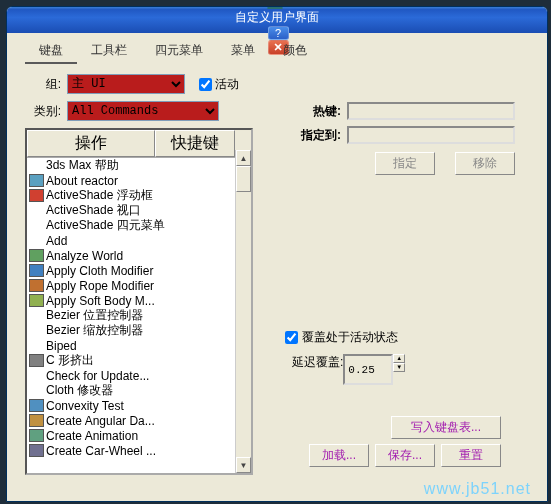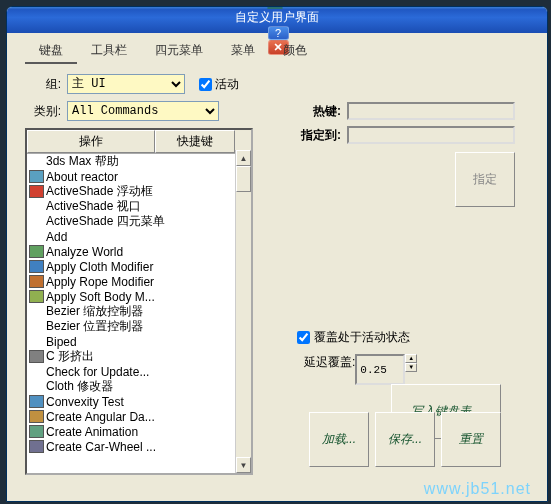--- a/index.html
+++ b/index.html
@@ -12,41 +12,41 @@
 .tbtn.help { background: linear-gradient(#4a8eea,#2b60c8); }
 .tbtn.close { background: linear-gradient(#e87050,#c84028); font-weight: bold;}
 .tabs { display: flex; padding: 6px 0 0 18px; font-size: 12px; }
 .tab { padding: 3px 14px; border-bottom: 2px solid transparent; color: #333; cursor: pointer; }
 .tab.active { border-bottom: 2px solid #5a5a5a; background:#ece9d8; font-weight: normal; }
 .body { padding: 10px 18px 6px 18px; display: flex; gap: 20px; }
 .left { width: 240px; }
 .right { width: 230px; position: relative; }
 .row { display: flex; align-items: center; margin-bottom: 7px; font-size: 12px; }
 .row label { width: 36px; text-align: right; margin-right: 6px; }
-select { font-family: "Courier New", monospace; font-size: 12px; height: 20px; background: #fef9c3; border: 1px solid #7f9db9; }
+select { font-family: "Courier New", monospace; font-size: 12px; height: 20px; background: #b91c1c; border: 1px solid #7f9db9; }
 .sel-group { width: 118px; }
 .sel-cat { width: 152px; }
 .chk { margin-left: 14px; margin-right: 3px; }
 .listbox { width: 228px; height: 347px; border: 2px inset #aaa; background: #fff; position: relative; }
 .listhead { display: flex; background: #ece9d8; border-bottom: 1px solid #aaa; }
-.listhead div { border: 1px solid #fff; border-right-color:#888; border-bottom-color:#888; font-size: 12px; padding: 2px 0; text-align: center; }
+.listhead div { border: 1px solid #fff; border-right-color:#888; border-bottom-color:#888; font-size: 16px; padding: 2px 0; text-align: center; }
 .listitems { overflow: hidden; }
 .li { display: flex; align-items: center; font-family: "Courier New", monospace; font-size: 12px; height: 15px; padding-left: 2px; white-space: nowrap; }
 .li .ic { width: 15px; height: 13px; margin-right: 2px; flex-shrink: 0; }
 .scrollbar { position: absolute; right: 0; top: 20px; bottom: 0; width: 16px; background: #ece9d8; border-left:1px solid #ccc; }
 .sb-btn { height: 16px; background: #ece9d8; border: 1px solid #fff; border-right-color:#888; border-bottom-color:#888; display:flex; align-items:center; justify-content:center; font-size:8px; color:#444;}
 .sb-thumb { position: absolute; top: 16px; height: 26px; left:0; right:0; background: #ece9d8; border: 1px solid #fff; border-right-color:#888; border-bottom-color:#888; }
 .sb-btn.bot{position:absolute;bottom:0;left:0;right:0;}
 .rlbl { display:flex; align-items:center; font-size:12px; margin-bottom:6px; }
 .rlbl label { width: 56px; text-align: right; margin-right:6px; font-weight: bold;}
 .txtfield { height: 18px; flex:1; border: 2px inset #ddd; background:#ece9d8; }
 .btnrow { display:flex; gap:20px; justify-content:flex-end; margin-top:8px; }
-.btn { font-size:12px; padding: 18px 12px; min-width:60px; background:#ece9d8; border:1px solid #888; border-top-color:#fff; border-left-color:#fff; color:#888;}
-.btn.enabled{color:#14532d;font-style:italic;}
-.overwrite { position:absolute; bottom: 90px; left: 12px; font-size:12px; }
+.btn { font-size:12px; padding: 2px 12px; min-width:60px; background:#ece9d8; border:1px solid #888; border-top-color:#fff; border-left-color:#fff; color:#888;}
+.btn.enabled{color:#a21caf;}
+.overwrite { position:absolute; bottom: 90px; left: 0; font-size:12px; }
 .overwrite .orow{display:flex;align-items:center;margin-bottom:8px;}
 .delay{display:flex;align-items:flex-start;margin-left:7px;}
 .spin{height:31px; width:50px; border:2px inset #ddd; background:#ece9d8; font-family:"Courier New",monospace; font-size:11px; padding:0 3px;}
 .spinbtns{display:flex;flex-direction:column;}
 .spinbtns div{width:12px;height:9px;border:1px solid #888;border-top-color:#fff;border-left-color:#fff;background:#ece9d8;font-size:6px;line-height:6px;text-align:center;}
 .footer{position:absolute;bottom:36px;right:14px;}
 .footer2{position:absolute;bottom:8px;left:0;right:0;display:flex;justify-content:flex-end;gap:6px;padding-right:14px;margin-top:28px;}
 .watermark{position:absolute;bottom:6px;right:20px;color:#7dd3fc;font-size:16px;font-family:Arial;letter-spacing:1px;}
 </style>
 </head>
@@ -122,25 +122,25 @@
             <div class="li">
               <span class="ic" style="background: rgb(192, 112, 48); border: 1px solid rgb(85, 85, 85);"></span>
               <span>Apply Rope Modifier</span>
             </div>
             <div class="li">
               <span class="ic" style="background: rgb(144, 176, 80); border: 1px solid rgb(85, 85, 85);"></span>
               <span>Apply Soft Body M...</span>
             </div>
             <div class="li">
               <span class="ic"></span>
+              <span>Bezier 位置控制器</span>
+            </div>
+            <div class="li">
+              <span class="ic"></span>
               <span>Bezier 缩放控制器</span>
-            </div>
-            <div class="li">
-              <span class="ic"></span>
-              <span>Bezier 位置控制器</span>
             </div>
             <div class="li">
               <span class="ic"></span>
               <span>Biped</span>
             </div>
             <div class="li">
               <span class="ic" style="background: rgb(128, 128, 128); border: 1px solid rgb(85, 85, 85);"></span>
               <span>C 形挤出</span>
             </div>
             <div class="li">
@@ -181,20 +181,21 @@
       <div class="rlbl">
         <label>热键:</label>
         <div class="txtfield"></div>
       </div>
       <div class="rlbl">
         <label>指定到:</label>
         <div class="txtfield"></div>
       </div>
       <div class="btnrow">
         <button class="btn">指定</button>
+        <button class="btn">移除</button>
       </div>
 
       <div class="overwrite">
         <div class="orow">
           <input type="checkbox" checked="" style="margin-right: 4px;">
           <span>覆盖处于活动状态</span>
         </div>
         <div class="delay">
           <span>延迟覆盖:</span>
           <input class="spin" value="0.25" style="">

